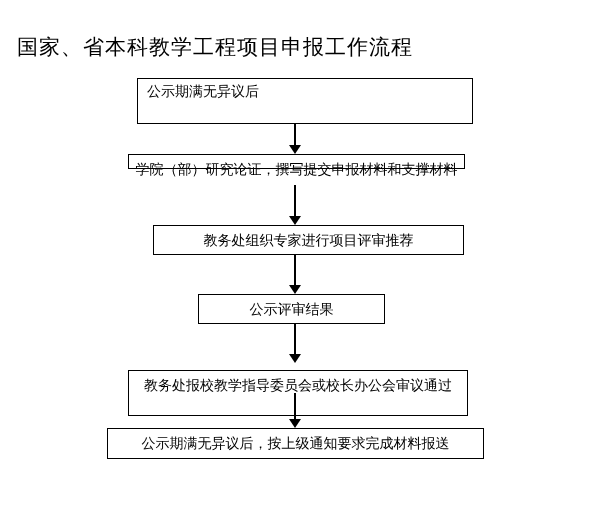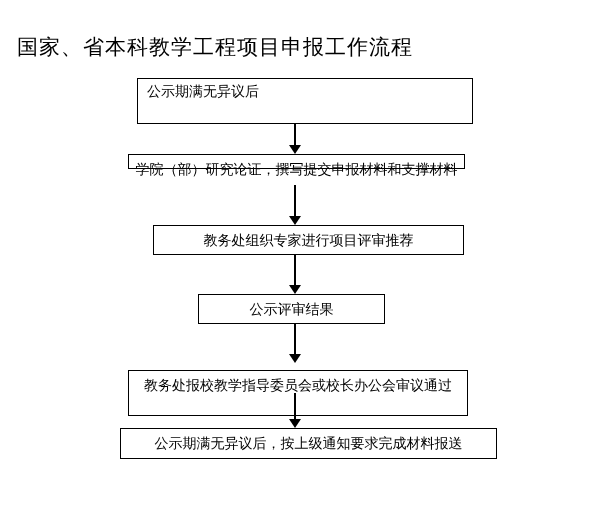--- a/index.html
+++ b/index.html
@@ -41,21 +41,21 @@
   .box1 {
     left: 137px; top: 78px; width: 336px; height: 46px;
     padding: 2px 9px;
     line-height: 20px;
     text-align: left;
   }
   .box2 { left: 128px; top: 154px; width: 337px; height: 15px; line-height: 29px; }
   .box3 { left: 130px; top: 225px; width: 311px; height: 30px; line-height: 28px; margin-left: 23px; }
   .box4 { left: 198px; top: 294px; width: 187px; height: 30px; line-height: 28px; }
   .box5 { left: 128px; top: 363px; width: 340px; height: 46px; line-height: 28px; margin-top: 7px; }
-  .box6 { left: 120px; top: 428px; width: 377px; height: 31px; line-height: 29px; }
+  .box6 { left: 107px; top: 428px; width: 377px; height: 31px; line-height: 29px; }
   .flow-line { white-space: nowrap; }
   .arrow {
     position: absolute;
     width: 12px;
   }
   .arrow .shaft {
     position: absolute;
     left: 5px;
     top: 0;
     bottom: 7px;

